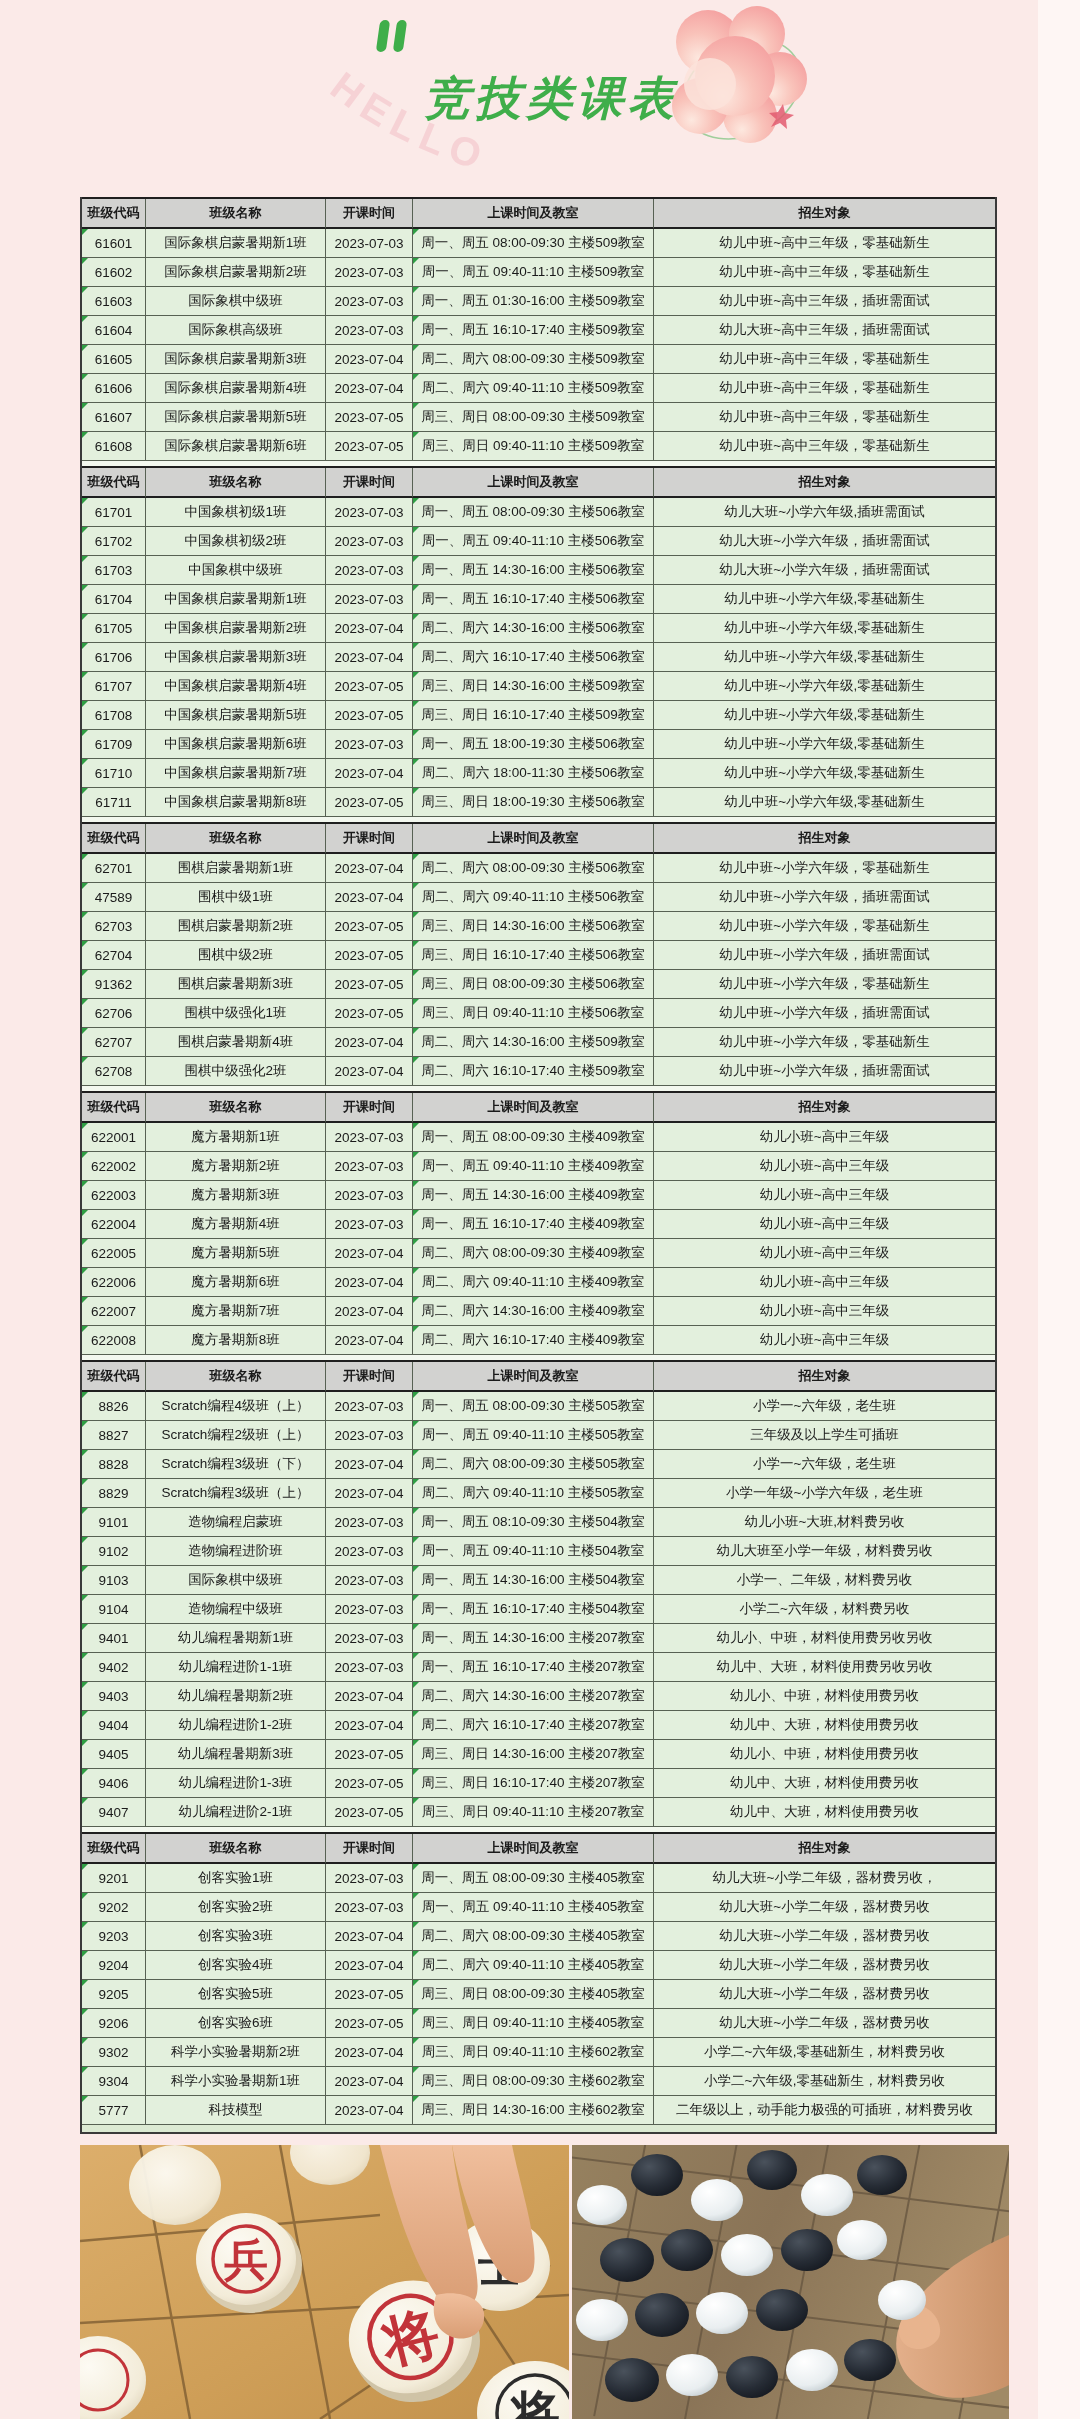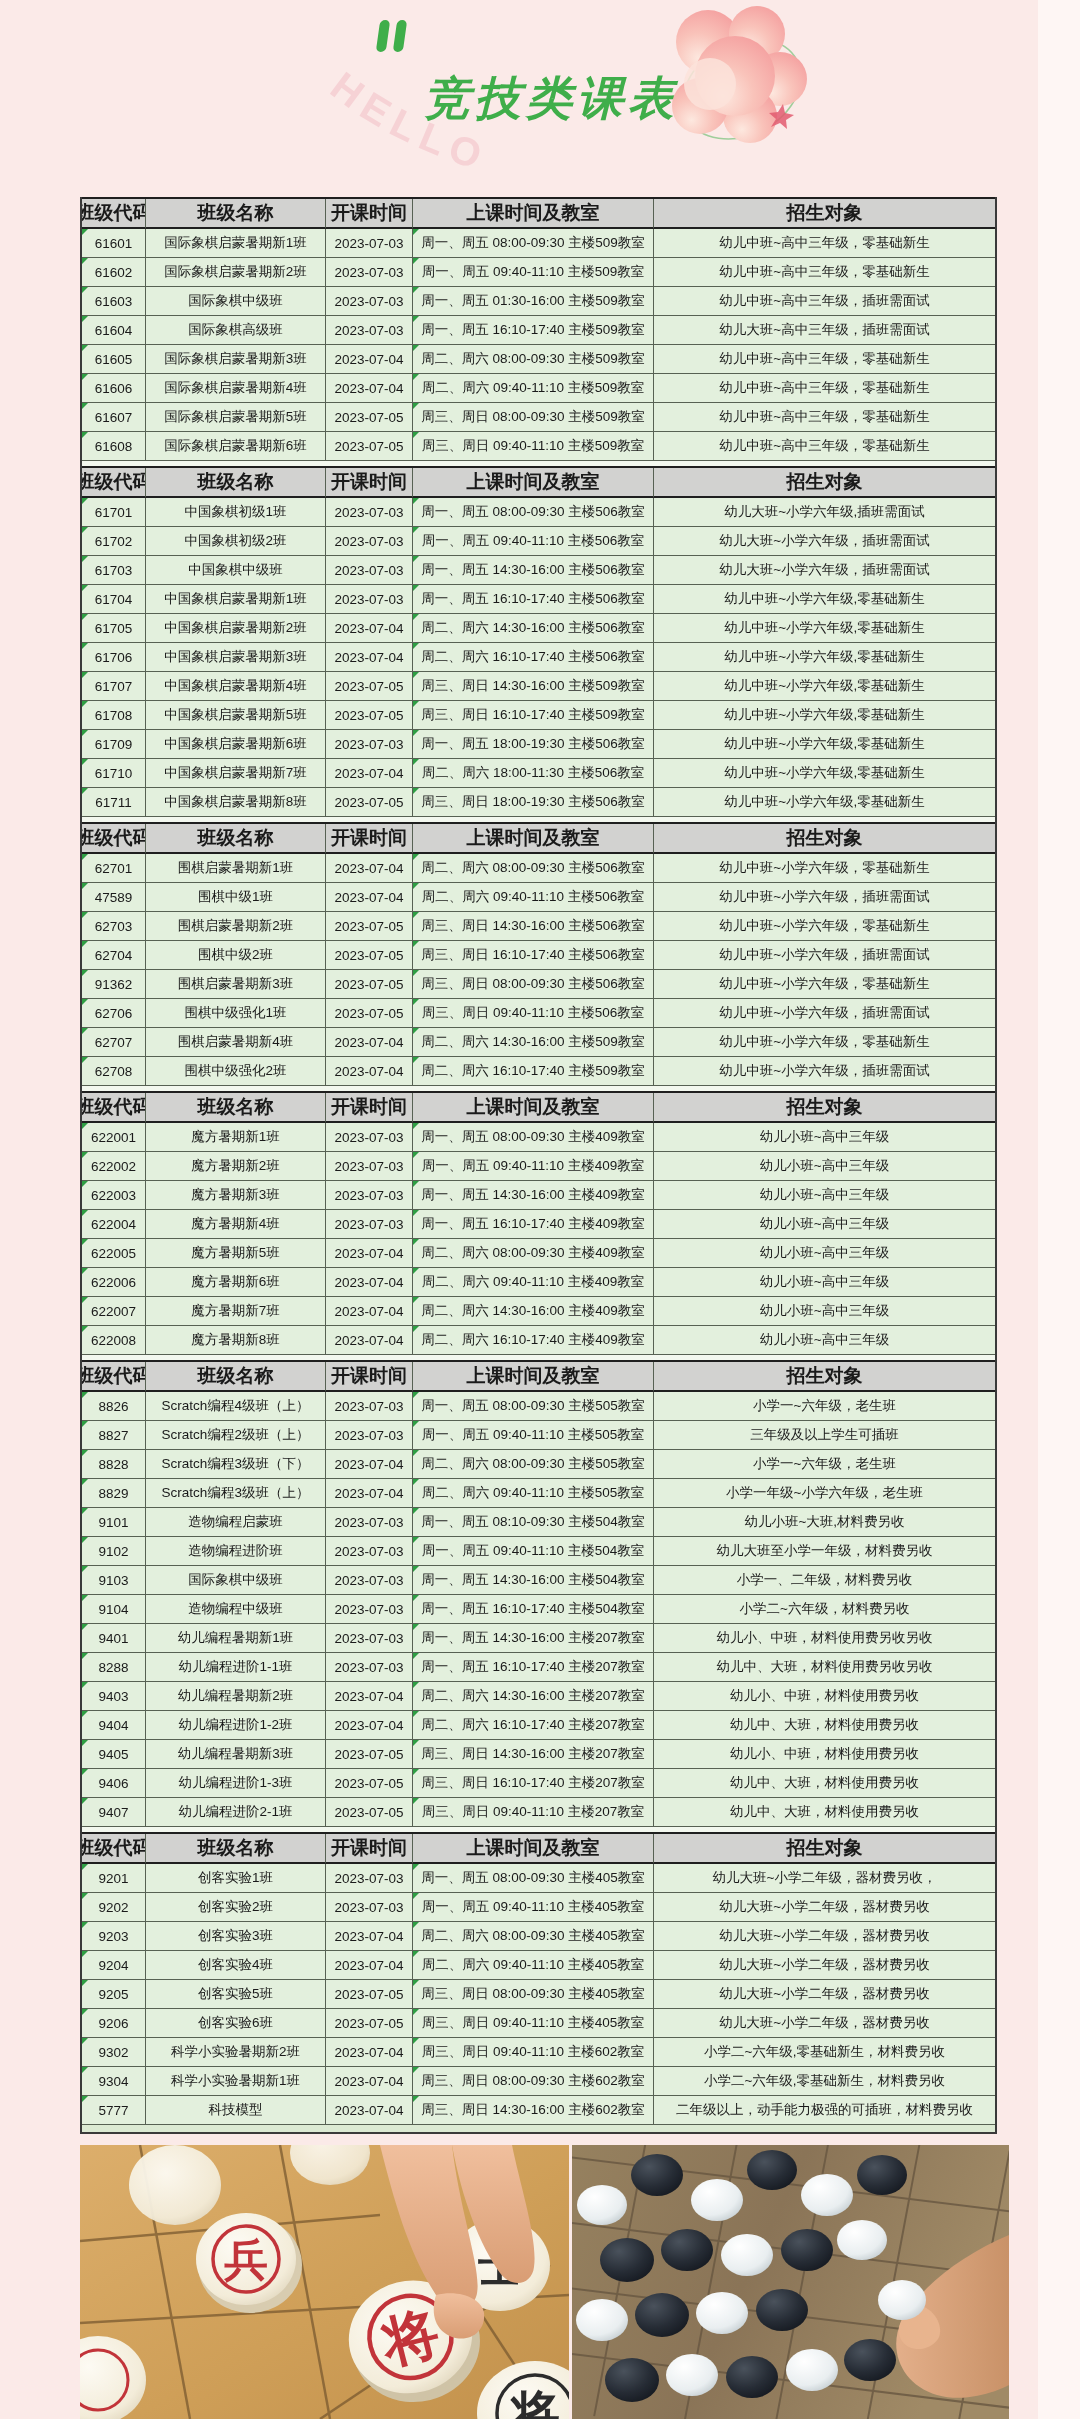--- a/index.html
+++ b/index.html
@@ -21,21 +21,21 @@
 
   
   .table{position:absolute;left:80px;top:197px;width:917px;
          border-left:2px solid #3a3a3a;border-right:2px solid #3a3a3a;box-sizing:border-box;}
   .row{display:grid;grid-template-columns:64px 180px 87px 241px 341px;}
   .cell{box-sizing:border-box;position:relative;height:29px;display:flex;align-items:center;
         justify-content:center;background:#e3f0dd;border-right:1px solid #576153;
         border-bottom:1px solid #576153;font-size:13.5px;white-space:nowrap;overflow:hidden;}
   .cell:last-child{border-right:none;}
   .row.head{border-top:2px solid #1f1f1f;}
-  .row.head .cell{background:#d2d2d0;font-weight:bold;height:30px;font-size:19px;
+  .row.head .cell{background:#d2d2d0;font-weight:bold;height:30px;font-size:13px;
                   border-bottom:2px solid #1f1f1f;}
   .gap{height:5px;background:#f3f8ef;}
   .endstrip{height:9px;background:#dcead3;border-bottom:2px solid #3a3a3a;box-sizing:border-box;}
   .tri{position:absolute;left:0;top:0;width:0;height:0;
        border-top:6px solid #2f9e44;border-right:6px solid transparent;}
 
   
   .photos{position:absolute;left:80px;top:2145px;width:929px;height:274px;display:flex;gap:3px;}
   .photos svg{display:block;height:274px;}
 </style>
@@ -951,21 +951,21 @@
           <i class="tri"></i>
           <span>周一、周五 14:30-16:00 主楼207教室</span>
         </div>
         <div class="cell">
           <span>幼儿小、中班，材料使用费另收另收</span>
         </div>
       </div>
       <div class="row">
         <div class="cell">
           <i class="tri"></i>
-          <span>8288</span>
+          <span>9402</span>
         </div>
         <div class="cell">
           <span>幼儿编程进阶1-1班</span>
         </div>
         <div class="cell">
           <span>2023-07-03</span>
         </div>
         <div class="cell">
           <i class="tri"></i>
           <span>周一、周五 16:10-17:40 主楼207教室</span>

